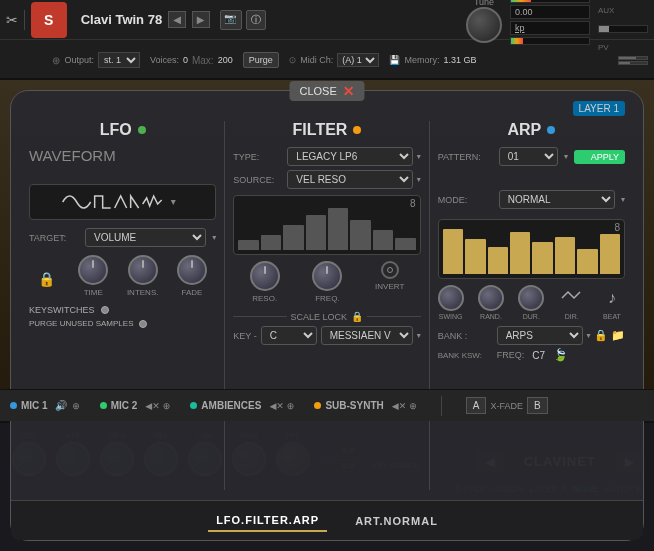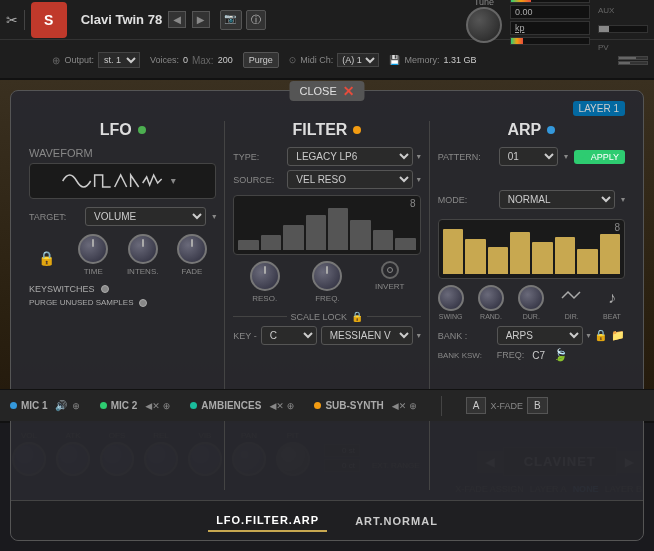--- a/index.html
+++ b/index.html
@@ -62,21 +62,21 @@
     }
 
     
     .main-panel {
       position: absolute;
       top: 90px;
       left: 10px;
       right: 10px;
       bottom: 10px;
       background: rgba(40, 40, 45, 0.97);
-      border-radius: 8px;
+      border-radius: 18px;
       z-index: 10;
       border: 1px solid #555;
     }
 
     
     .close-btn {
       position: absolute;
       top: -10px;
       left: 50%;
       transform: translateX(-50%);
@@ -148,23 +148,23 @@
       background: #0369a1;
       color: #ccc;
       font-size: 10px;
       padding: 2px 6px;
       border-radius: 3px;
     }
 
     
     .label-sm {
       color: #888;
-      font-size: 11px;
+      font-size: 15px;
       text-transform: uppercase;
-      margin-bottom: 4px;
+      margin-bottom: 20px;
     }
     .waveform-display {
       background: #1a1a1a;
       border: 1px solid #444;
       border-radius: 4px;
       height: 36px;
       display: flex;
       align-items: center;
       justify-content: space-around;
       padding: 4px 8px;

